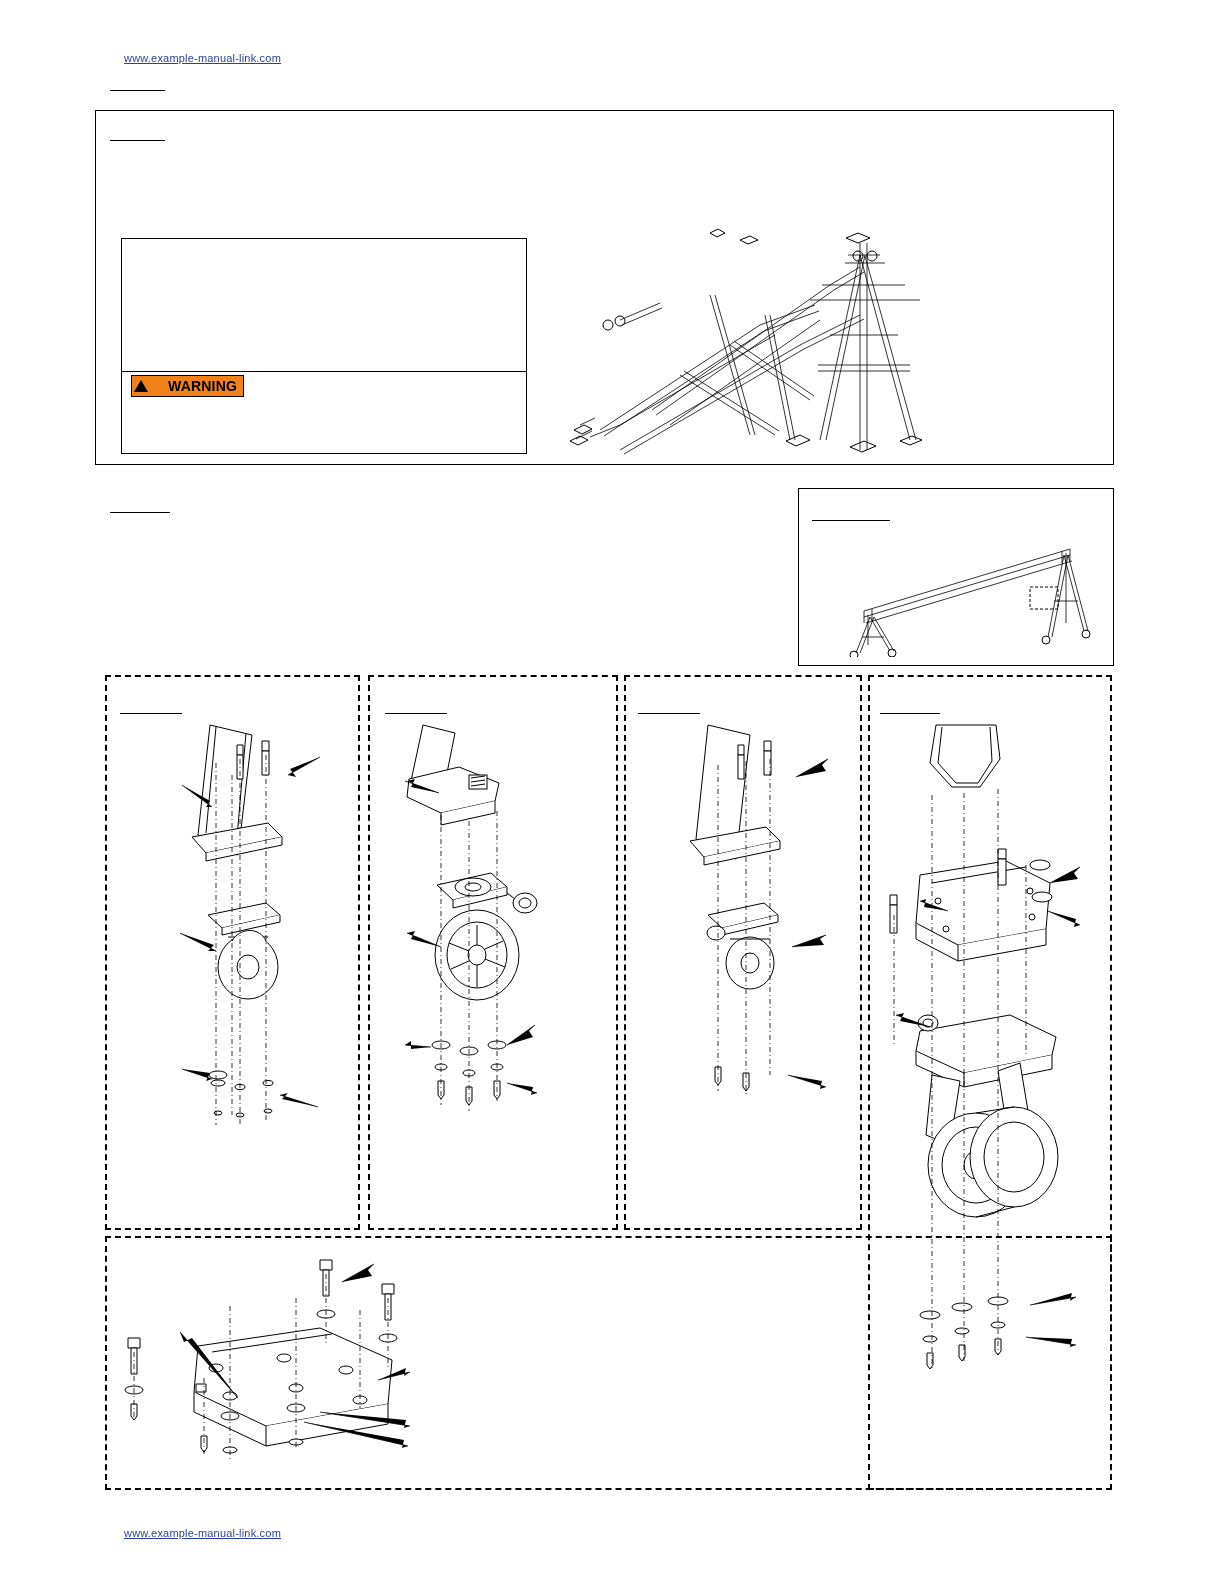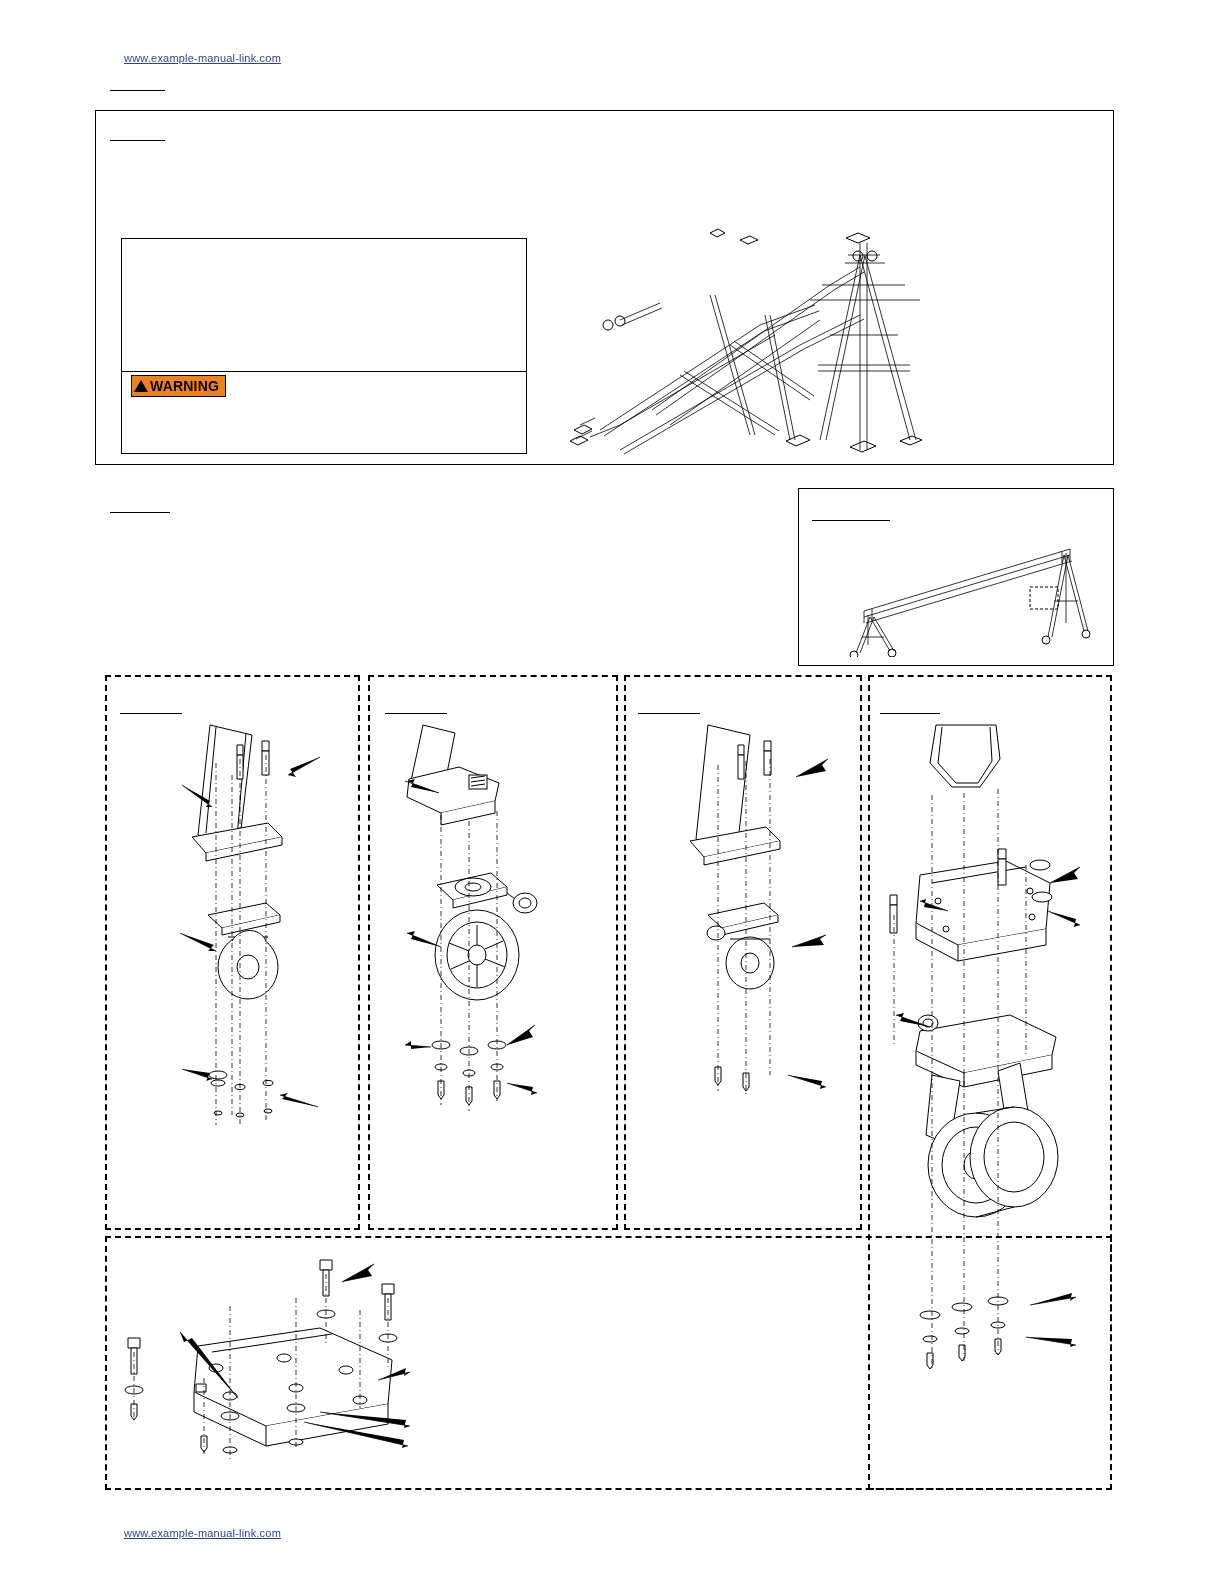--- a/index.html
+++ b/index.html
@@ -59,21 +59,21 @@
     background: #f08018;
     border: 1px solid #000;
     color: #000;
     font-weight: bold;
     font-size: 14px;
     line-height: 18px;
     padding: 1px 6px 1px 2px;
     letter-spacing: .2px;
     display: flex;
     align-items: center;
-    gap: 2px;
+    gap: 20px;
   }
   .warning-badge .tri {
     display: inline-block;
     width: 0; height: 0;
     border-left: 7px solid transparent;
     border-right: 7px solid transparent;
     border-bottom: 12px solid #000;
     position: relative;
   }
 

